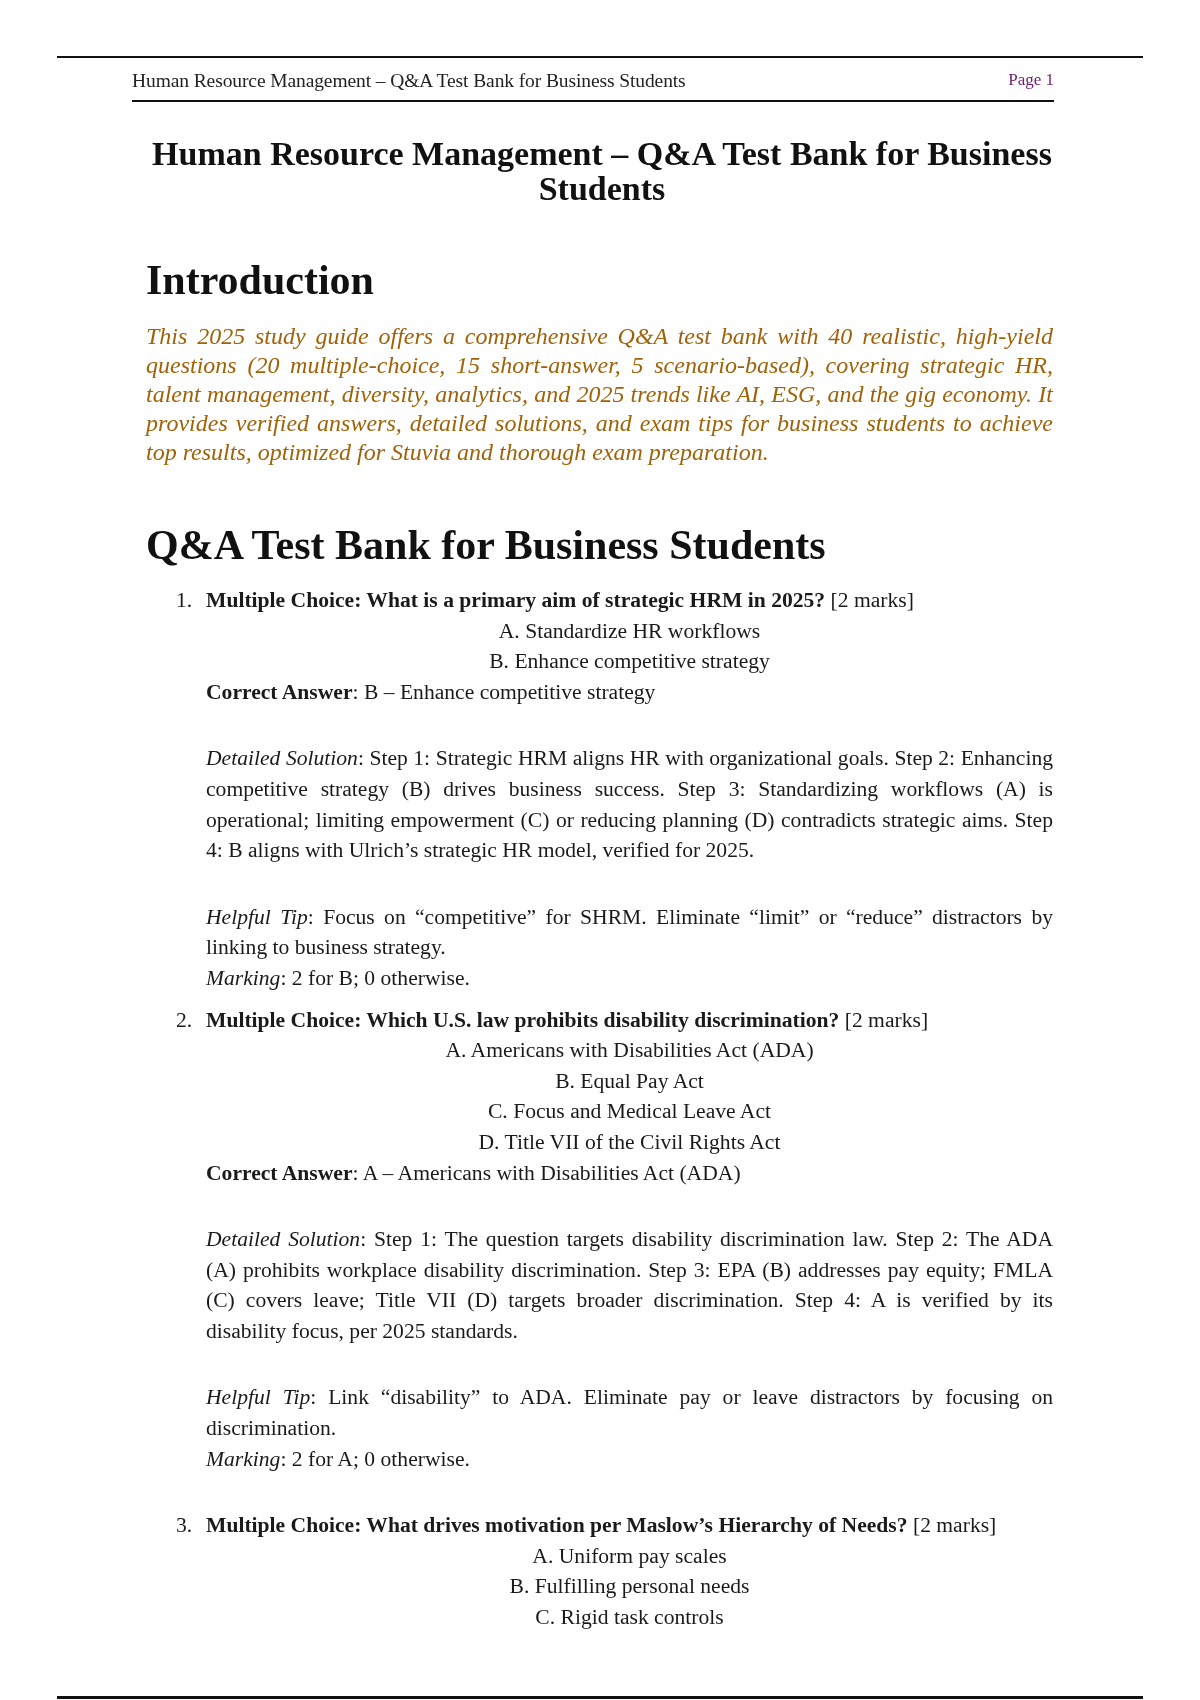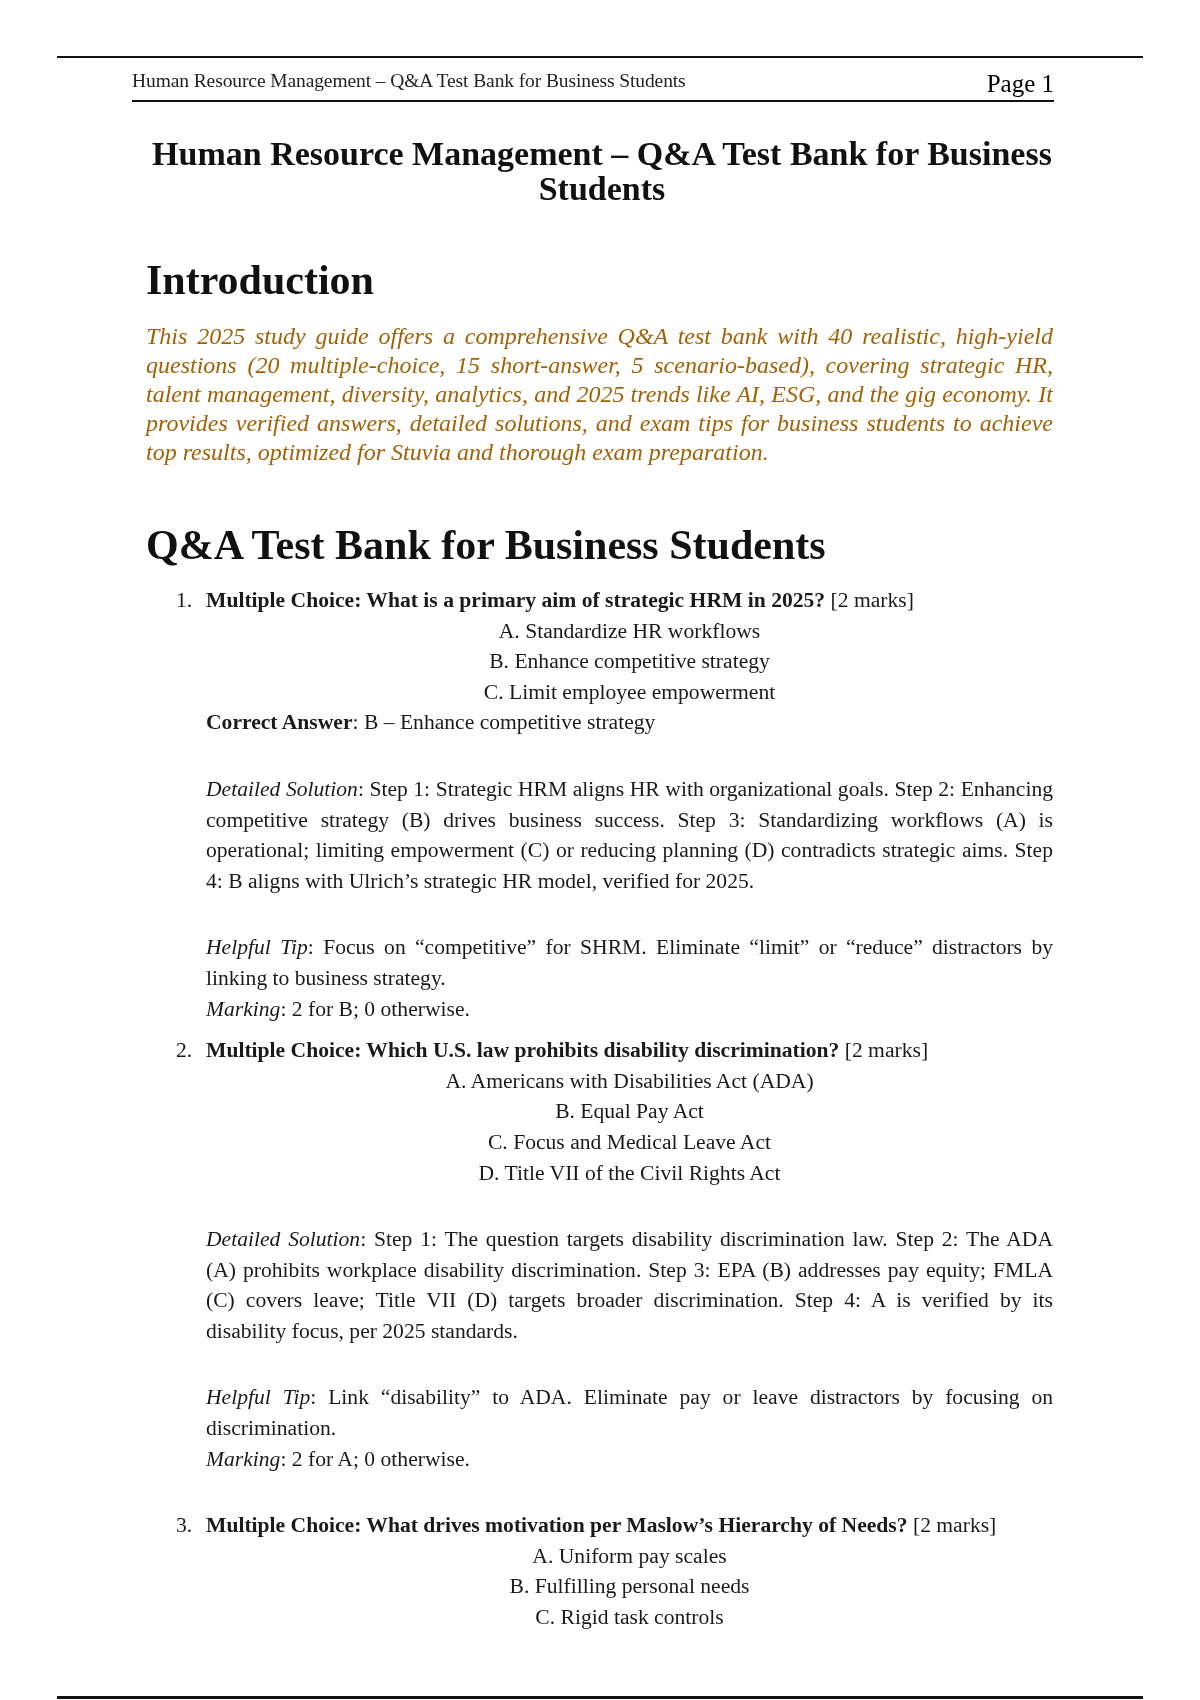--- a/index.html
+++ b/index.html
@@ -3,21 +3,21 @@
 <meta charset="utf-8">
 <style>
   html, body { margin: 0; padding: 0; background: #ffffff; }
   body { width: 1200px; height: 1700px; position: relative; overflow: hidden;
          font-family: "Liberation Serif", "DejaVu Serif", serif; color: #1a1a1a; }
   .rule { position: absolute; background: #111; }
   #top-rule { left: 57px; top: 56px; width: 1086px; height: 2px; }
   #bottom-rule { left: 57px; top: 1696px; width: 1086px; height: 3px; }
   #header { position: absolute; left: 132px; top: 68px; width: 922px; height: 32px; border-bottom: 2px solid #111; }
   #header-title { position: absolute; left: 0; top: 2px; font-size: 19.5px; color: #222; letter-spacing: -0.1px; }
-  #header-page { position: absolute; right: 0; top: 2px; font-size: 25px; color: #000000; }
+  #header-page { position: absolute; right: 0; top: 2px; font-size: 17px; color: #701a75; }
   #doc-title { position: absolute; left: 132px; width: 940px; top: 136px; text-align: center;
                font-weight: bold; font-size: 34px; line-height: 35px; color: #111; }
   .h1 { position: absolute; left: 146px; font-weight: bold; font-size: 42px; color: #111; white-space: nowrap; }
   #intro-heading { top: 256px; }
   #qa-heading { top: 521px; }
   #intro-para { position: absolute; left: 146px; width: 907px; top: 322px; font-size: 24px; line-height: 29px;
                 text-align: justify; color: #a16207; font-style: italic; }
   #qlist { position: absolute; left: 146px; width: 907px; top: 585px; margin: 0; padding: 0; list-style: none; }
   .q { position: relative; padding-left: 60px; font-size: 21.6px; line-height: 30.6px; margin-bottom: 11px; }
   .q-num { position: absolute; left: 30px; top: 0; }
@@ -47,37 +47,37 @@
 <ol id="qlist">
 
   <li class="q">
     <span class="q-num">1.</span>
     <div class="q-stem">
       <b>Multiple Choice: What is a primary aim of strategic HRM in 2025?</b>
       <span>[2 marks]</span>
     </div>
     <span class="opt">A. Standardize HR workflows</span>
     <span class="opt">B. Enhance competitive strategy</span>
-    <span class="opt">C. Limit employee empowerment</span>
     <div><span class="lbl-b">Correct Answer</span>: <span>B – Enhance competitive strategy</span></div>
     <div class="just"><span class="lbl-i">Detailed Solution</span>: <span>Step 1: Strategic HRM aligns HR with organizational goals. Step 2: Enhancing competitive strategy (B) drives business success. Step 3: Standardizing workflows (A) is operational; limiting empowerment (C) or reducing planning (D) contradicts strategic aims. Step 4: B aligns with Ulrich’s strategic HR model, verified for 2025.</span></div>
     <div class="just"><span class="lbl-i">Helpful Tip</span>: <span>Focus on “competitive” for SHRM. Eliminate “limit” or “reduce” distractors by linking to business strategy.</span></div>
     <div><span class="lbl-i">Marking</span>: <span>2 for B; 0 otherwise.</span></div>
   </li>
 
   <li class="q">
     <span class="q-num">2.</span>
     <div class="q-stem">
       <b>Multiple Choice: Which U.S. law prohibits disability discrimination?</b>
       <span>[2 marks]</span>
     </div>
     <span class="opt">A. Americans with Disabilities Act (ADA)</span>
     <span class="opt">B. Equal Pay Act</span>
     <span class="opt">C. Focus and Medical Leave Act</span>
     <span class="opt">D. Title VII of the Civil Rights Act</span>
+    <div><span class="lbl-b">Correct Answer</span>: <span>A – Americans with Disabilities Act (ADA)</span></div>
     <div class="just"><span class="lbl-i">Detailed Solution</span>: <span>Step 1: The question targets disability discrimination law. Step 2: The ADA (A) prohibits workplace disability discrimination. Step 3: EPA (B) addresses pay equity; FMLA (C) covers leave; Title VII (D) targets broader discrimination. Step 4: A is verified by its disability focus, per 2025 standards.</span></div>
     <div class="just"><span class="lbl-i">Helpful Tip</span>: <span>Link “disability” to ADA. Eliminate pay or leave distractors by focusing on discrimination.</span></div>
     <div><span class="lbl-i">Marking</span>: <span>2 for A; 0 otherwise.</span></div>
   </li>
 
   <li class="q">
     <span class="q-num">3.</span>
     <div class="q-stem just">
       <b>Multiple Choice: What drives motivation per Maslow’s Hierarchy of Needs?</b>
       <span>[2 marks]</span>

